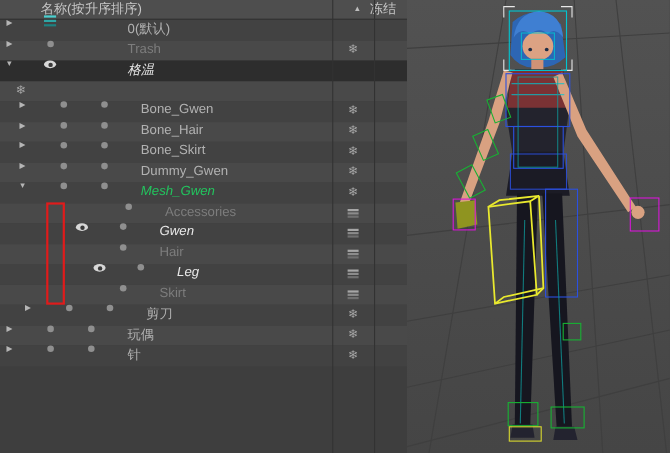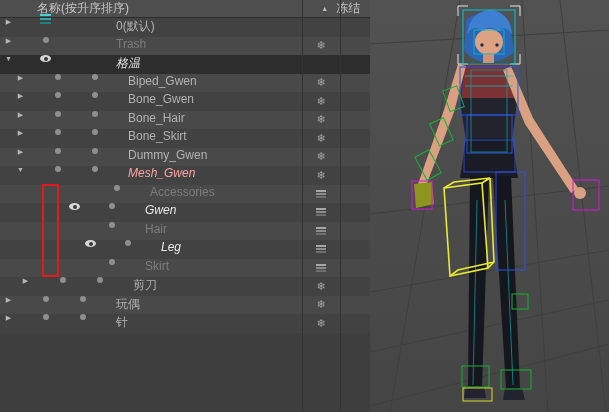--- a/index.html
+++ b/index.html
@@ -18,21 +18,21 @@
   .row{display:flex;height:18.5px;align-items:center;background:#424242;}
   .row.alt{background:#494949;}
   .row.selected{background:#2d2d2d;}
   .name-cell{width:302px;height:100%;display:flex;align-items:flex-start;box-sizing:border-box;gap:24px;}
   .frozen-cell{width:38px;height:100%;display:flex;align-items:center;justify-content:center;box-sizing:border-box;}
 
   .expander{flex:0 0 13px;text-align:center;font-size:7px;color:#b5b5b5;line-height:1;}
   .slot{flex:0 0 13px;display:flex;align-items:center;justify-content:center;}
   .label{margin-left:3px;font-size:12px;white-space:nowrap;}
   .label.normal{color:#b2b2b2;}
-  .label.italic{color:#fca5a5;font-style:italic;}
+  .label.italic{color:#22c55e;font-style:italic;}
   .label.dim-italic{color:#7d7d7d;}
   .label.bright{color:#e8e8e8;}
   .label.bright-italic{color:#e8e8e8;font-style:italic;}
 
   .eye{display:inline-block;width:11px;height:7px;background:#d8d8d8;border-radius:50%;position:relative;}
   .eye::after{content:"";position:absolute;left:3.5px;top:1.5px;width:4px;height:4px;background:#393939;border-radius:50%;}
   .dot{width:6px;height:6px;background:#8f8f8f;border-radius:50%;}
   .layers-teal{width:11px;height:2px;background:#49d0d0;position:relative;top:-4px;
                box-shadow:0 4px 0 #2fa6a6,0 8px 0 #1d8181;}
   .layers-gray{width:10px;height:2px;background:#a6a6a6;position:relative;top:-3px;
@@ -93,30 +93,20 @@
             <span class="expander">▼</span>
             <span class="slot">
               <span class="eye"></span>
             </span>
             <span class="slot"></span>
             <span class="label bright">格温</span>
           </div>
           <div class="frozen-cell"></div>
         </div>
         <div class="row alt">
-          <div class="name-cell" style="padding-left: 14px;">
-            <span class="expander">▶</span>
-            <span class="slot">
-              <span class="dot"></span>
-            </span>
-            <span class="slot">
-              <span class="dot"></span>
-            </span>
-            <span class="label normal">Biped_Gwen</span>
-          </div>
           <div class="frozen-cell">
             <span class="snowflake">❄</span>
           </div>
         </div>
         <div class="row">
           <div class="name-cell" style="padding-left: 14px;">
             <span class="expander">▶</span>
             <span class="slot">
               <span class="dot"></span>
             </span>

